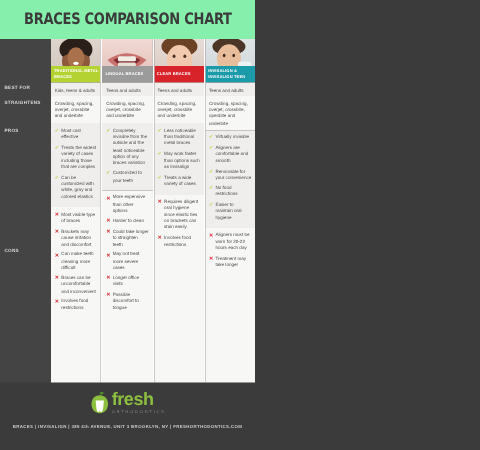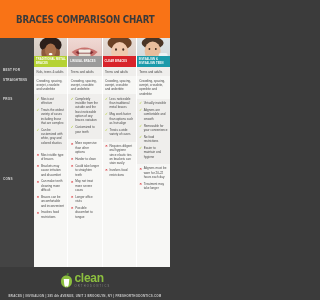--- a/index.html
+++ b/index.html
@@ -6,22 +6,22 @@
   html,body { width:170px; height:300px; }
   body {
     font-family:"Liberation Sans", sans-serif;
     background:#3b3b3b;
     overflow:hidden;
     position:relative;
   }
 
   
   .title-bar{
-    height:38px;
-    background:#f97316;
+    height:26px;
+    background:#86efac;
     display:flex;align-items:center;justify-content:center;text-align:right;
   }
   .title-bar .title{
     font-size:10.5px;
     font-weight:bold;
     letter-spacing:-0.2px;
     color:#3b3b3b;
     font-family:"DejaVu Sans Condensed","Liberation Sans",sans-serif;
     transform:scaleX(0.92);
   }
@@ -333,20 +333,20 @@
 <div class="footer">
   <div class="logo">
     <div class="logo-mark">
       <svg viewBox="0 0 26 30" width="13" height="15">
         <path d="M13 5 C6 5 2 10 2 17 C2 24 7 29 13 29 C19 29 24 24 24 17 C24 10 20 5 13 5 Z" fill="#8cbf3f"></path>
         <path d="M13.5 1 C15 0 18 0.5 18.5 2 C17 4 14.5 4.5 13.5 4 Z" fill="#4f8a2a"></path>
         <path d="M7.5 12 L18.5 12 L17.6 22 C17.4 25 16 27.5 14.6 27.5 C13.8 27.5 13.4 25.8 13 25.8 C12.6 25.8 12.2 27.5 11.4 27.5 C10 27.5 8.6 25 8.4 22 Z" fill="#ffffff"></path>
       </svg>
     </div>
     <div class="logo-word">
-      <div class="fresh">clean</div>
+      <div class="fresh">fresh</div>
       <div class="ortho">ORTHODONTICS</div>
     </div>
   </div>
   <div class="footer-strip">
     <div class="txt">BRACES  |  INVISALIGN  |  385 4th AVENUE, UNIT 3 BROOKLYN, NY  |  FRESHORTHODONTICS.COM</div>
   </div>
 </div>
 
 </body></html>

